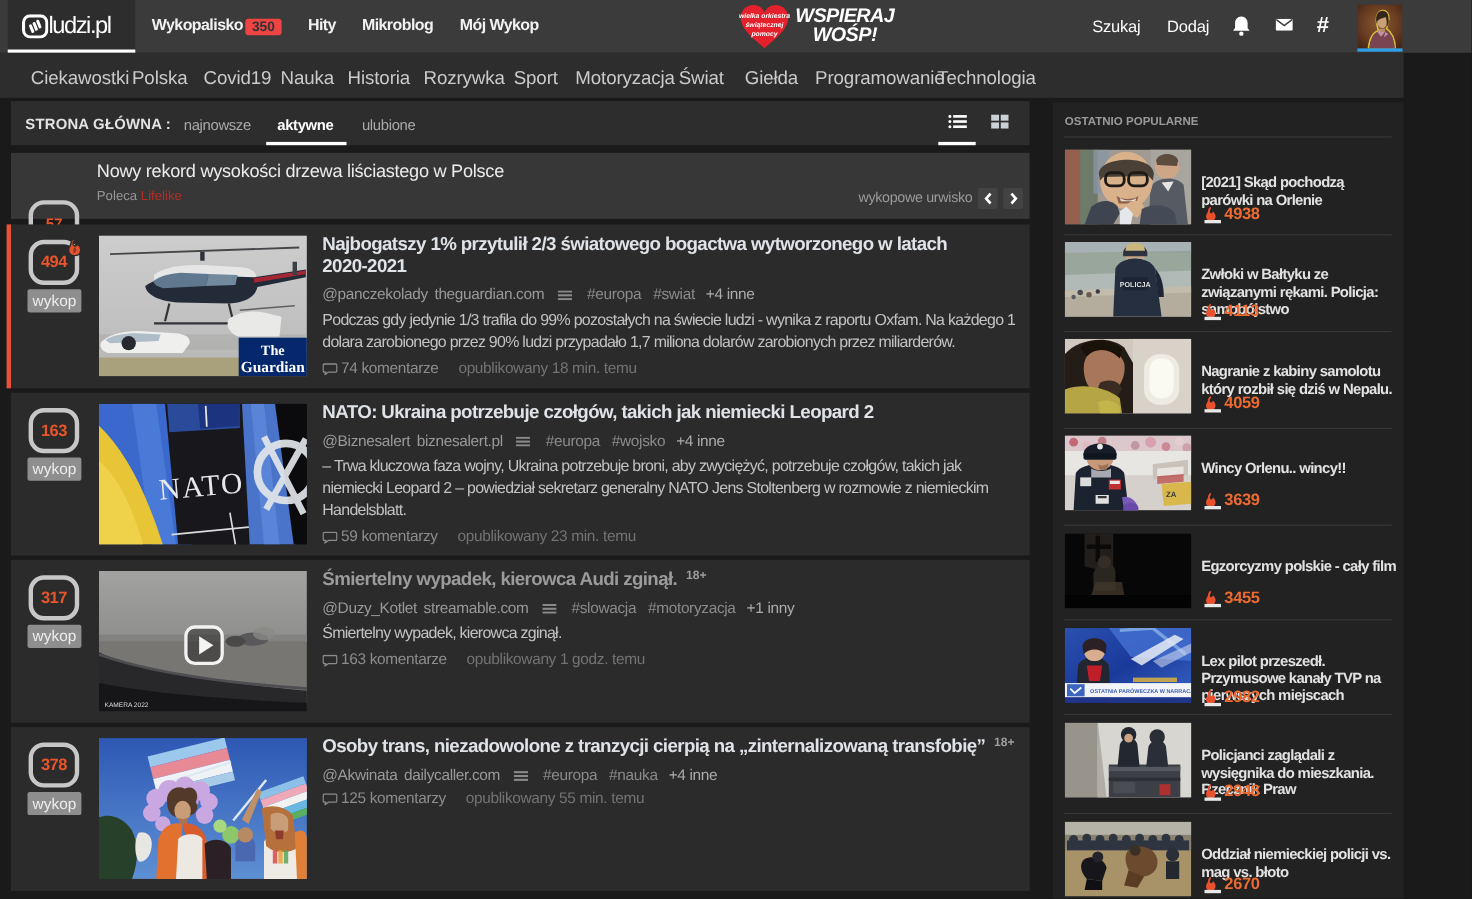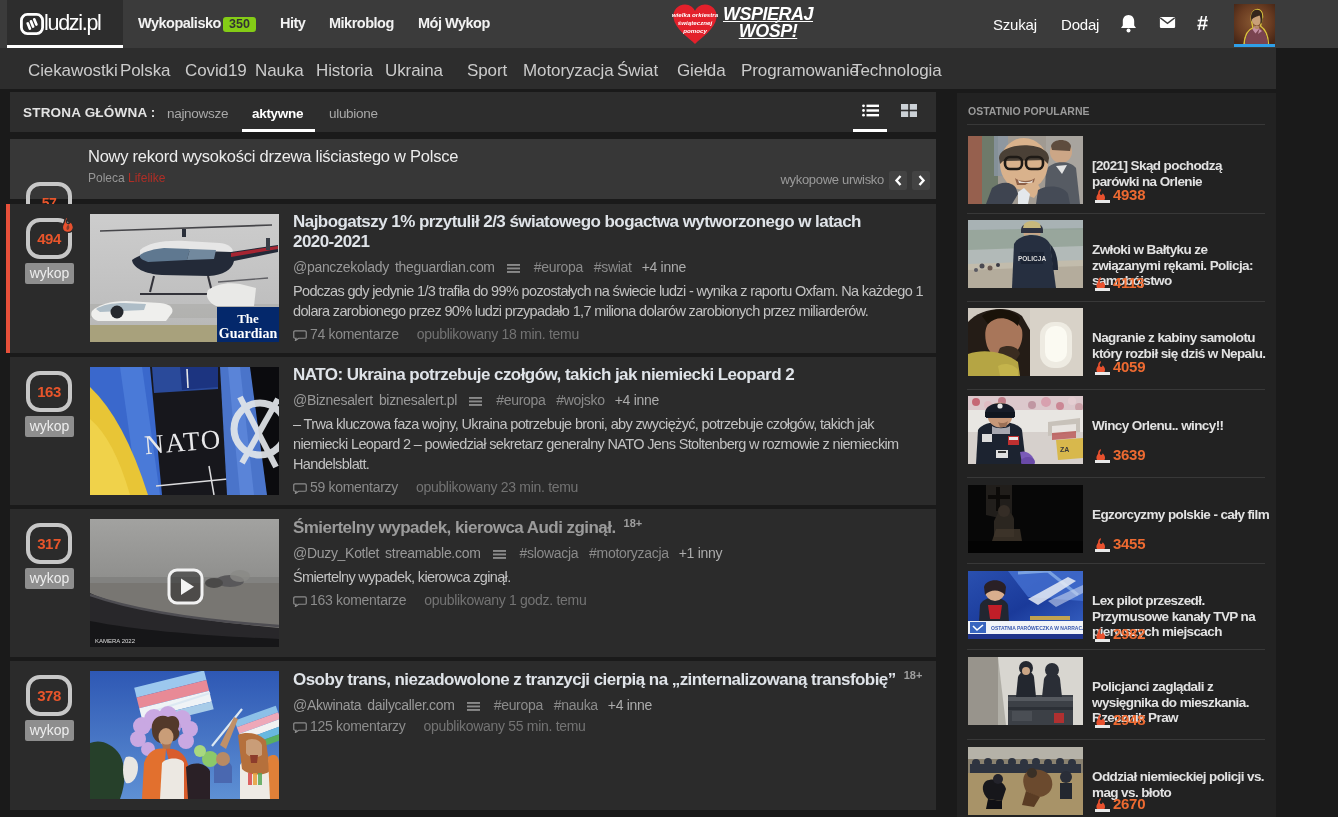--- a/index.html
+++ b/index.html
@@ -7,23 +7,23 @@
   html,body { background:#1a1a1a; }
   body { font-family:"Liberation Sans", sans-serif; }
   #page { position:relative; width:1338px; height:817px; overflow:hidden; background:#1a1a1a; }
   .ab { position:absolute; }
 
   
   #topbar { left:0; top:0; width:1338px; height:48px; background:#3b3b3b; }
   #logoblock { left:7px; top:0; width:116px; height:48px; background:#2d2d2d; border-bottom:3px solid #fff; }
   #logotxt { left:44px; top:11px; font-size:21.5px; font-weight:400; color:#fff; letter-spacing:-1.3px; }
   .tnav { top:15px; font-size:14.5px; font-weight:bold; color:#f2f2f2; letter-spacing:-0.5px; }
-  #badge350 { left:223px; top:17px; width:33px; height:15px; background:#84cc16; border-radius:3px; color:#333; font-size:12.5px; font-weight:bold; text-align:center; line-height:15px; }
+  #badge350 { left:223px; top:17px; width:33px; height:15px; background:#ef4444; border-radius:3px; color:#333; font-size:12.5px; font-weight:bold; text-align:center; line-height:15px; }
   .tlink { top:16px; font-size:15px; color:#fdfdfd; letter-spacing:-0.2px; }
-  #wosp-txt { left:720px; top:6px; width:96px; text-align:center; font-size:18px; line-height:17px; font-weight:bold; font-style:italic; color:#fff; letter-spacing:-0.5px;text-decoration:underline; }
+  #wosp-txt { left:720px; top:6px; width:96px; text-align:center; font-size:18px; line-height:17px; font-weight:bold; font-style:italic; color:#fff; letter-spacing:-0.5px; }
   #avatar { left:1234px; top:4px; width:41px; height:40px; }
   #avbar { left:1234px; top:44px; width:41px; height:3px; background:#2f9fe8; }
 
   
   #catbar { left:0; top:48px; width:1276px; height:41px; background:#2d2d2d; }
   .cat { top:61px; font-size:17px; color:#cbcbcb; letter-spacing:-0.1px; }
 
   
   #sgbar { left:10px; top:92px; width:926px; height:40px; background:#2d2d2d; }
   #sgtitle { left:23px; top:105px; font-size:13.5px; font-weight:bold; color:#e3e3e3; letter-spacing:0.2px; }
@@ -128,21 +128,21 @@
     <path d="M28.2 13.5 C29 16 28 19 26.8 20.3 L27.5 15 Z" fill="#35261c"></path>
   </svg>
   <div class="ab" id="avbar"></div>
 
   <div class="ab" id="catbar"></div>
   <div class="ab cat" style="left:28px">Ciekawostki</div>
   <div class="ab cat" style="left:120px">Polska</div>
   <div class="ab cat" style="left:185px">Covid19</div>
   <div class="ab cat" style="left:255px">Nauka</div>
   <div class="ab cat" style="left:316px">Historia</div>
-  <div class="ab cat" style="left:385px">Ukraina</div>
+  <div class="ab cat" style="left:385px">Rozrywka</div>
   <div class="ab cat" style="left:467px">Sport</div>
   <div class="ab cat" style="left:523px">Motoryzacja</div>
   <div class="ab cat" style="left:617px">Świat</div>
   <div class="ab cat" style="left:677px">Giełda</div>
   <div class="ab cat" style="left:741px">Programowanie</div>
   <div class="ab cat" style="left:852px">Technologia</div>
 
   <div class="ab" id="sgbar"></div>
   <div class="ab" id="sgtitle">STRONA GŁÓWNA :</div>
   <div class="ab sgtab" style="left:167px">najnowsze</div>

